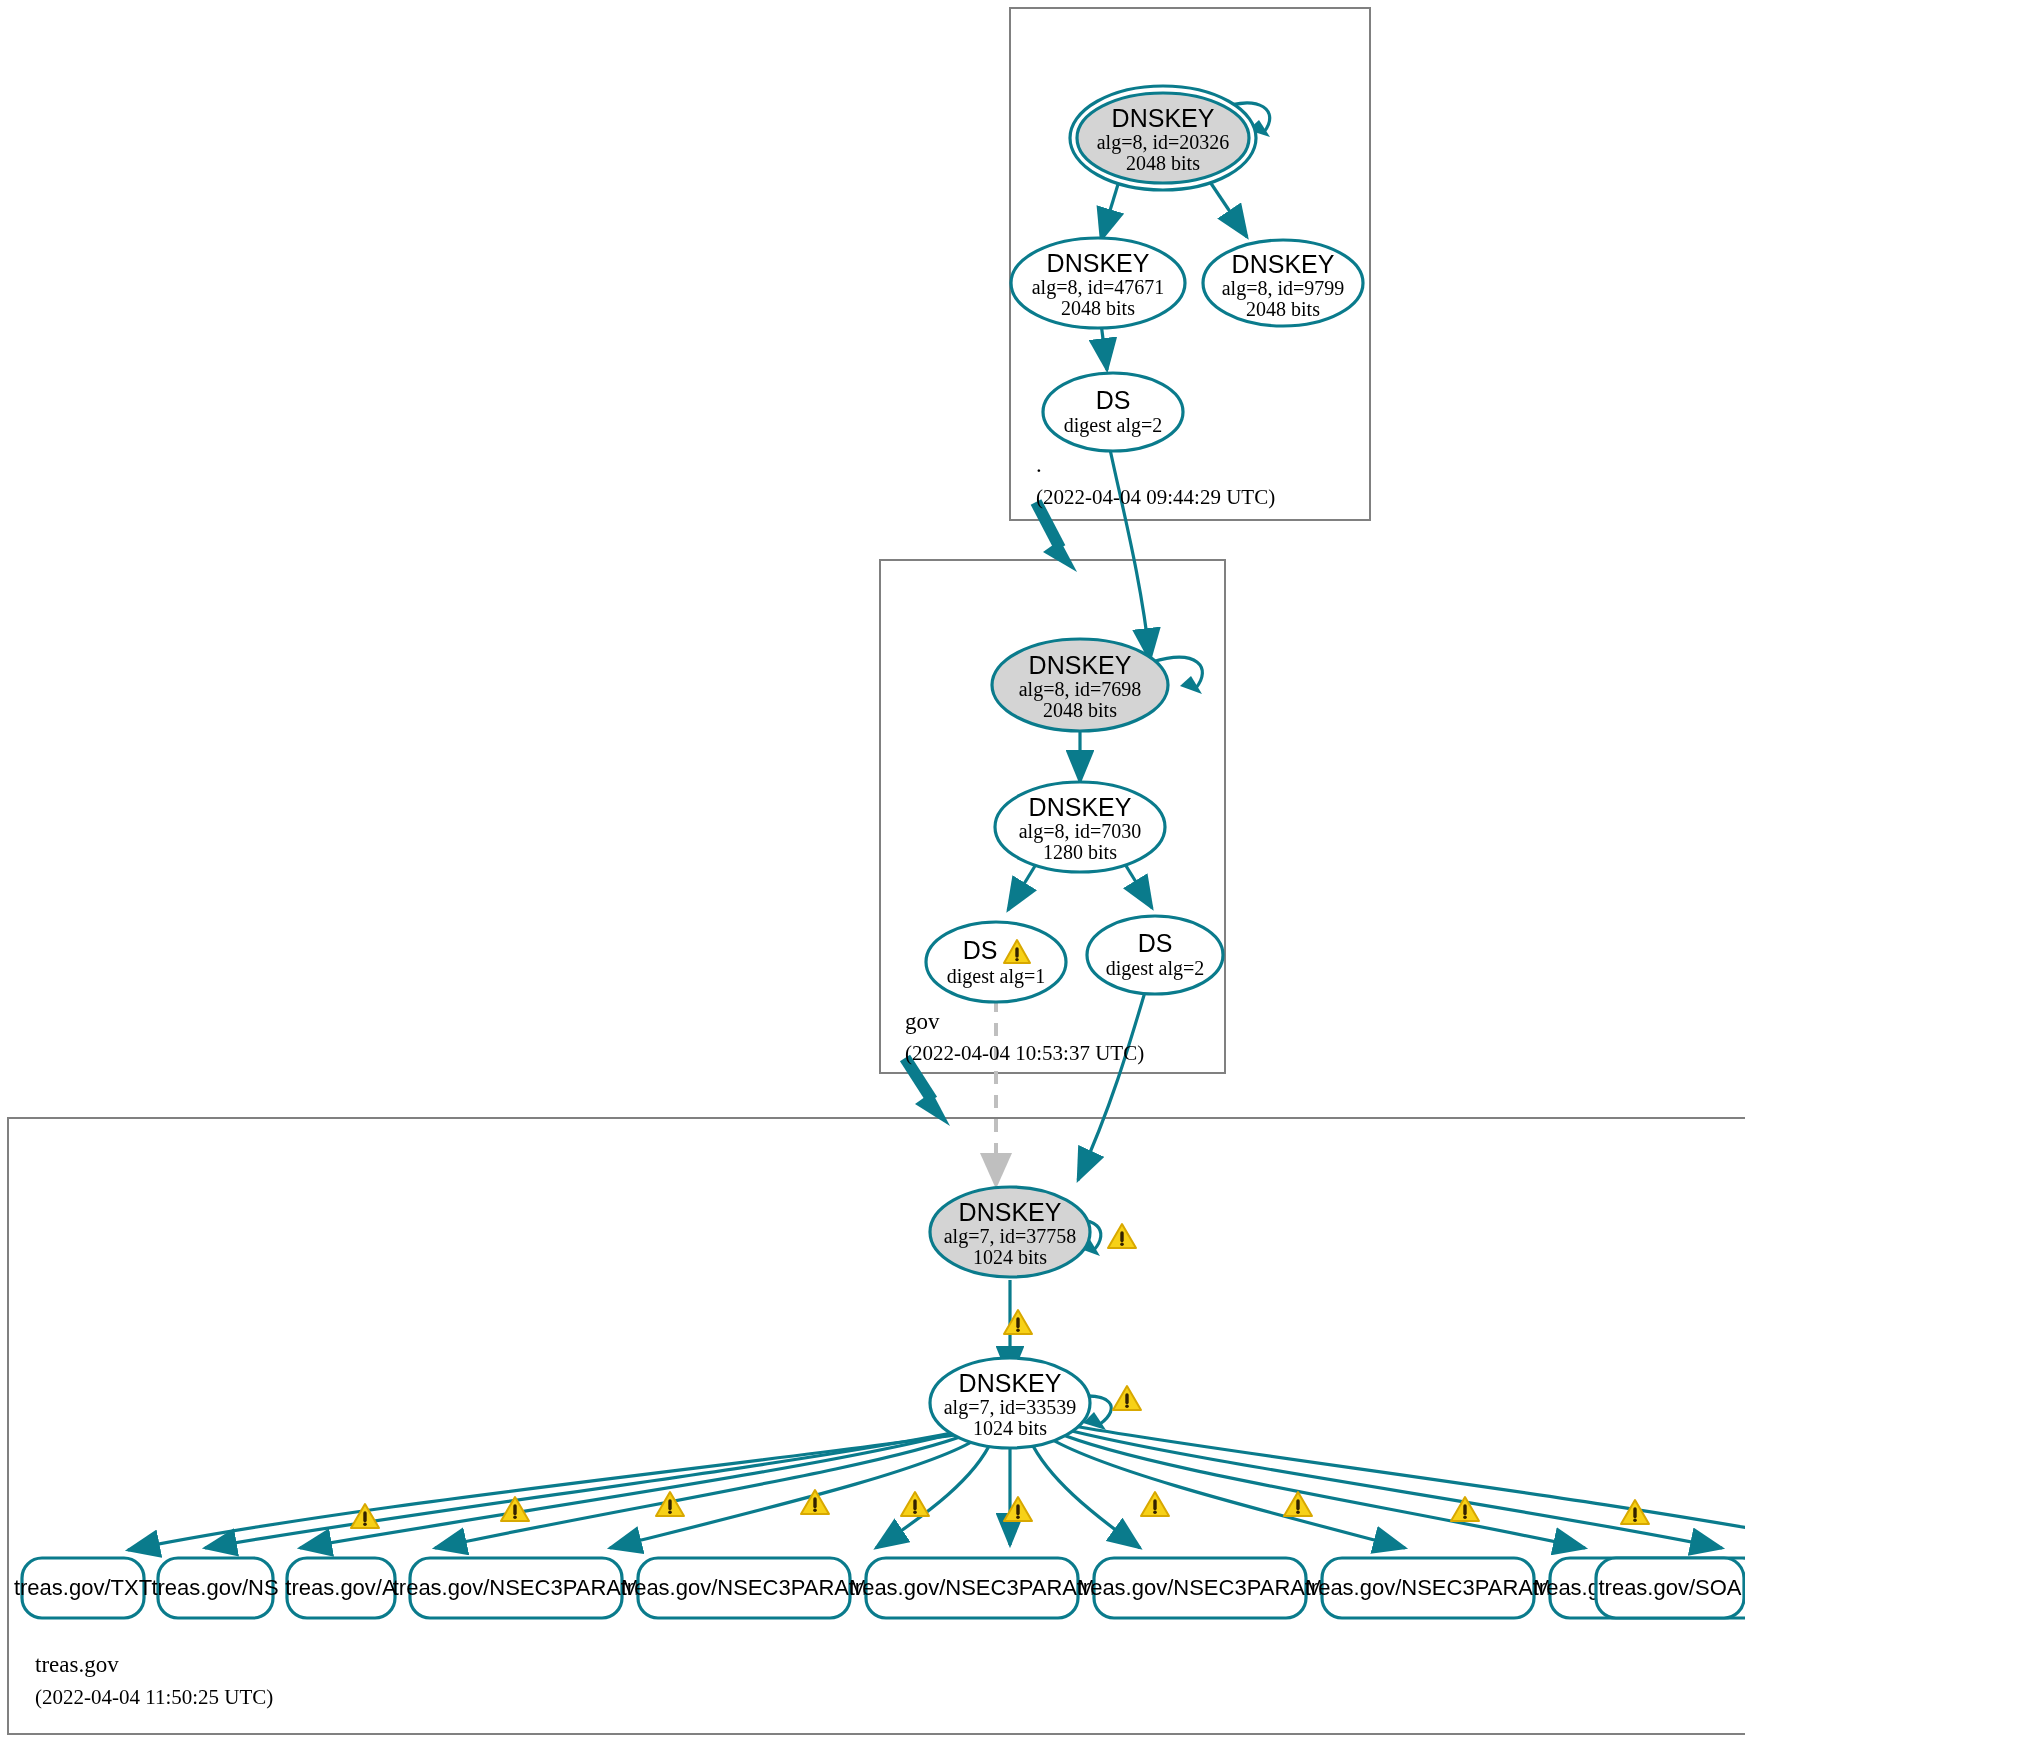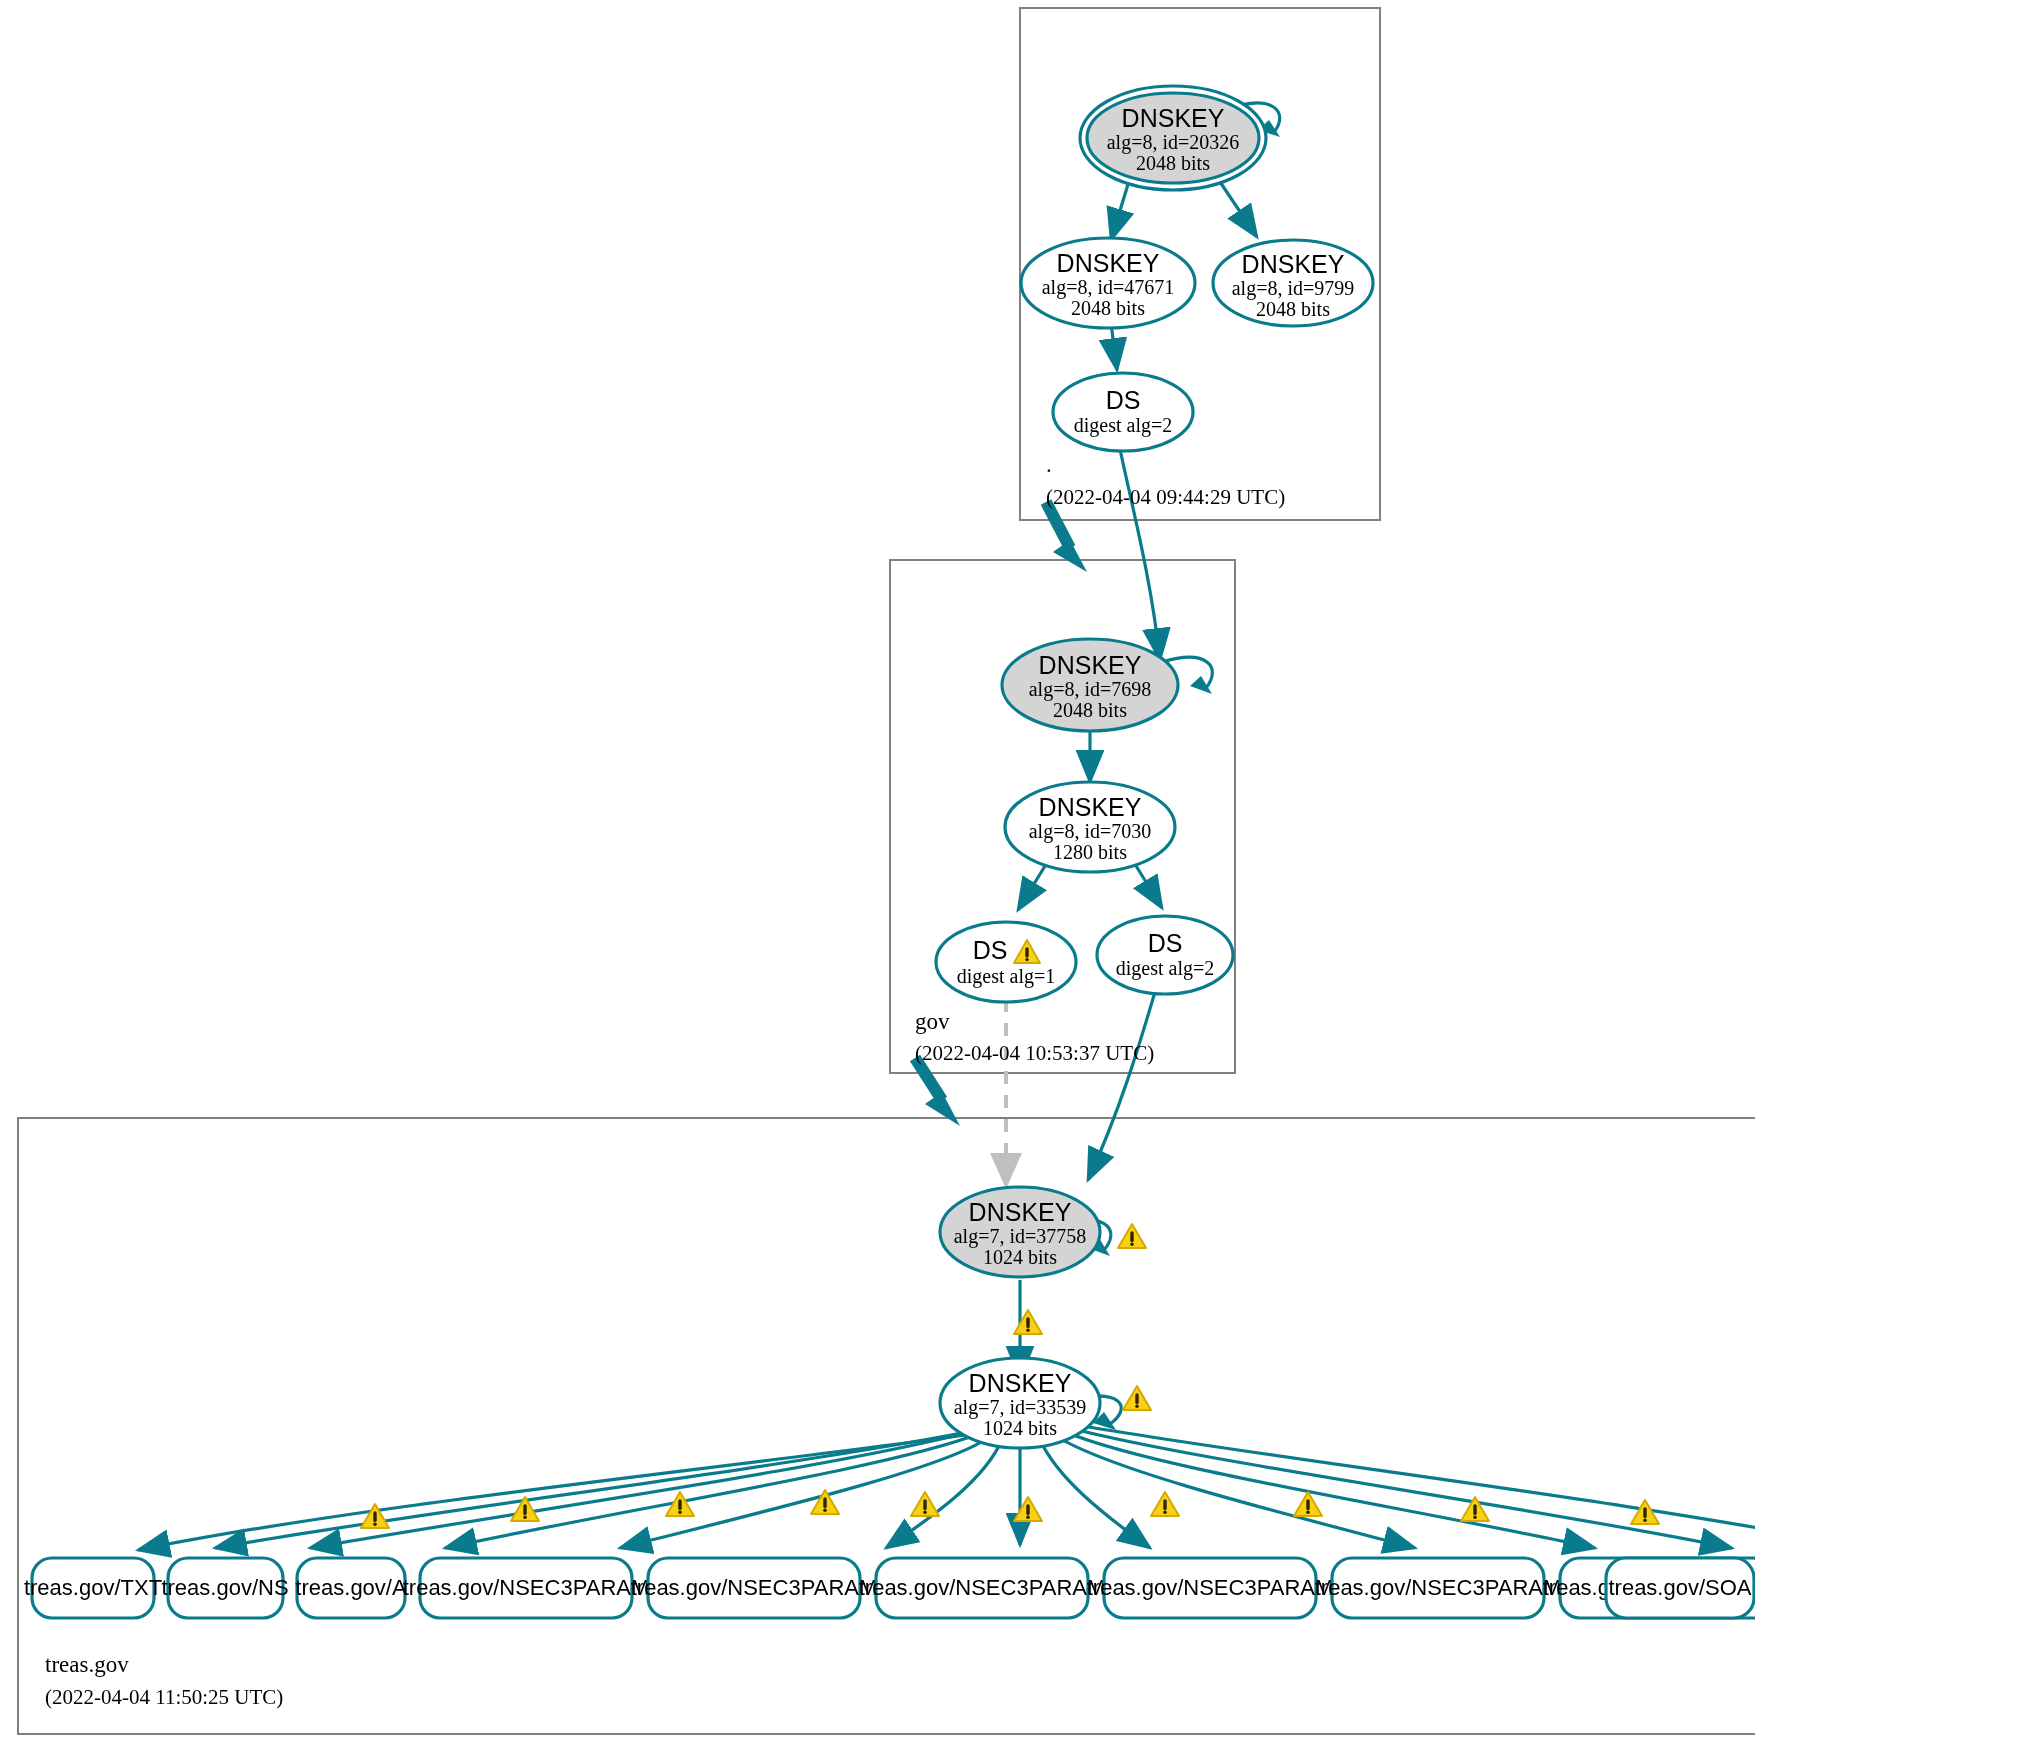--- a/index.html
+++ b/index.html
@@ -10,21 +10,20 @@
   }
   body {
     font-family: "Liberation Sans", sans-serif;
   }
   #canvas {
     position: relative;
     width: 1745px;
     height: 1742px;
     background: #ffffff;
     overflow: hidden;
-    margin-left: 10px;
   }
   svg.layer {
     position: absolute;
     top: 0;
     left: 0;
     width: 2031px;
     height: 1742px;
   }
   .zone-box {
     fill: none;

